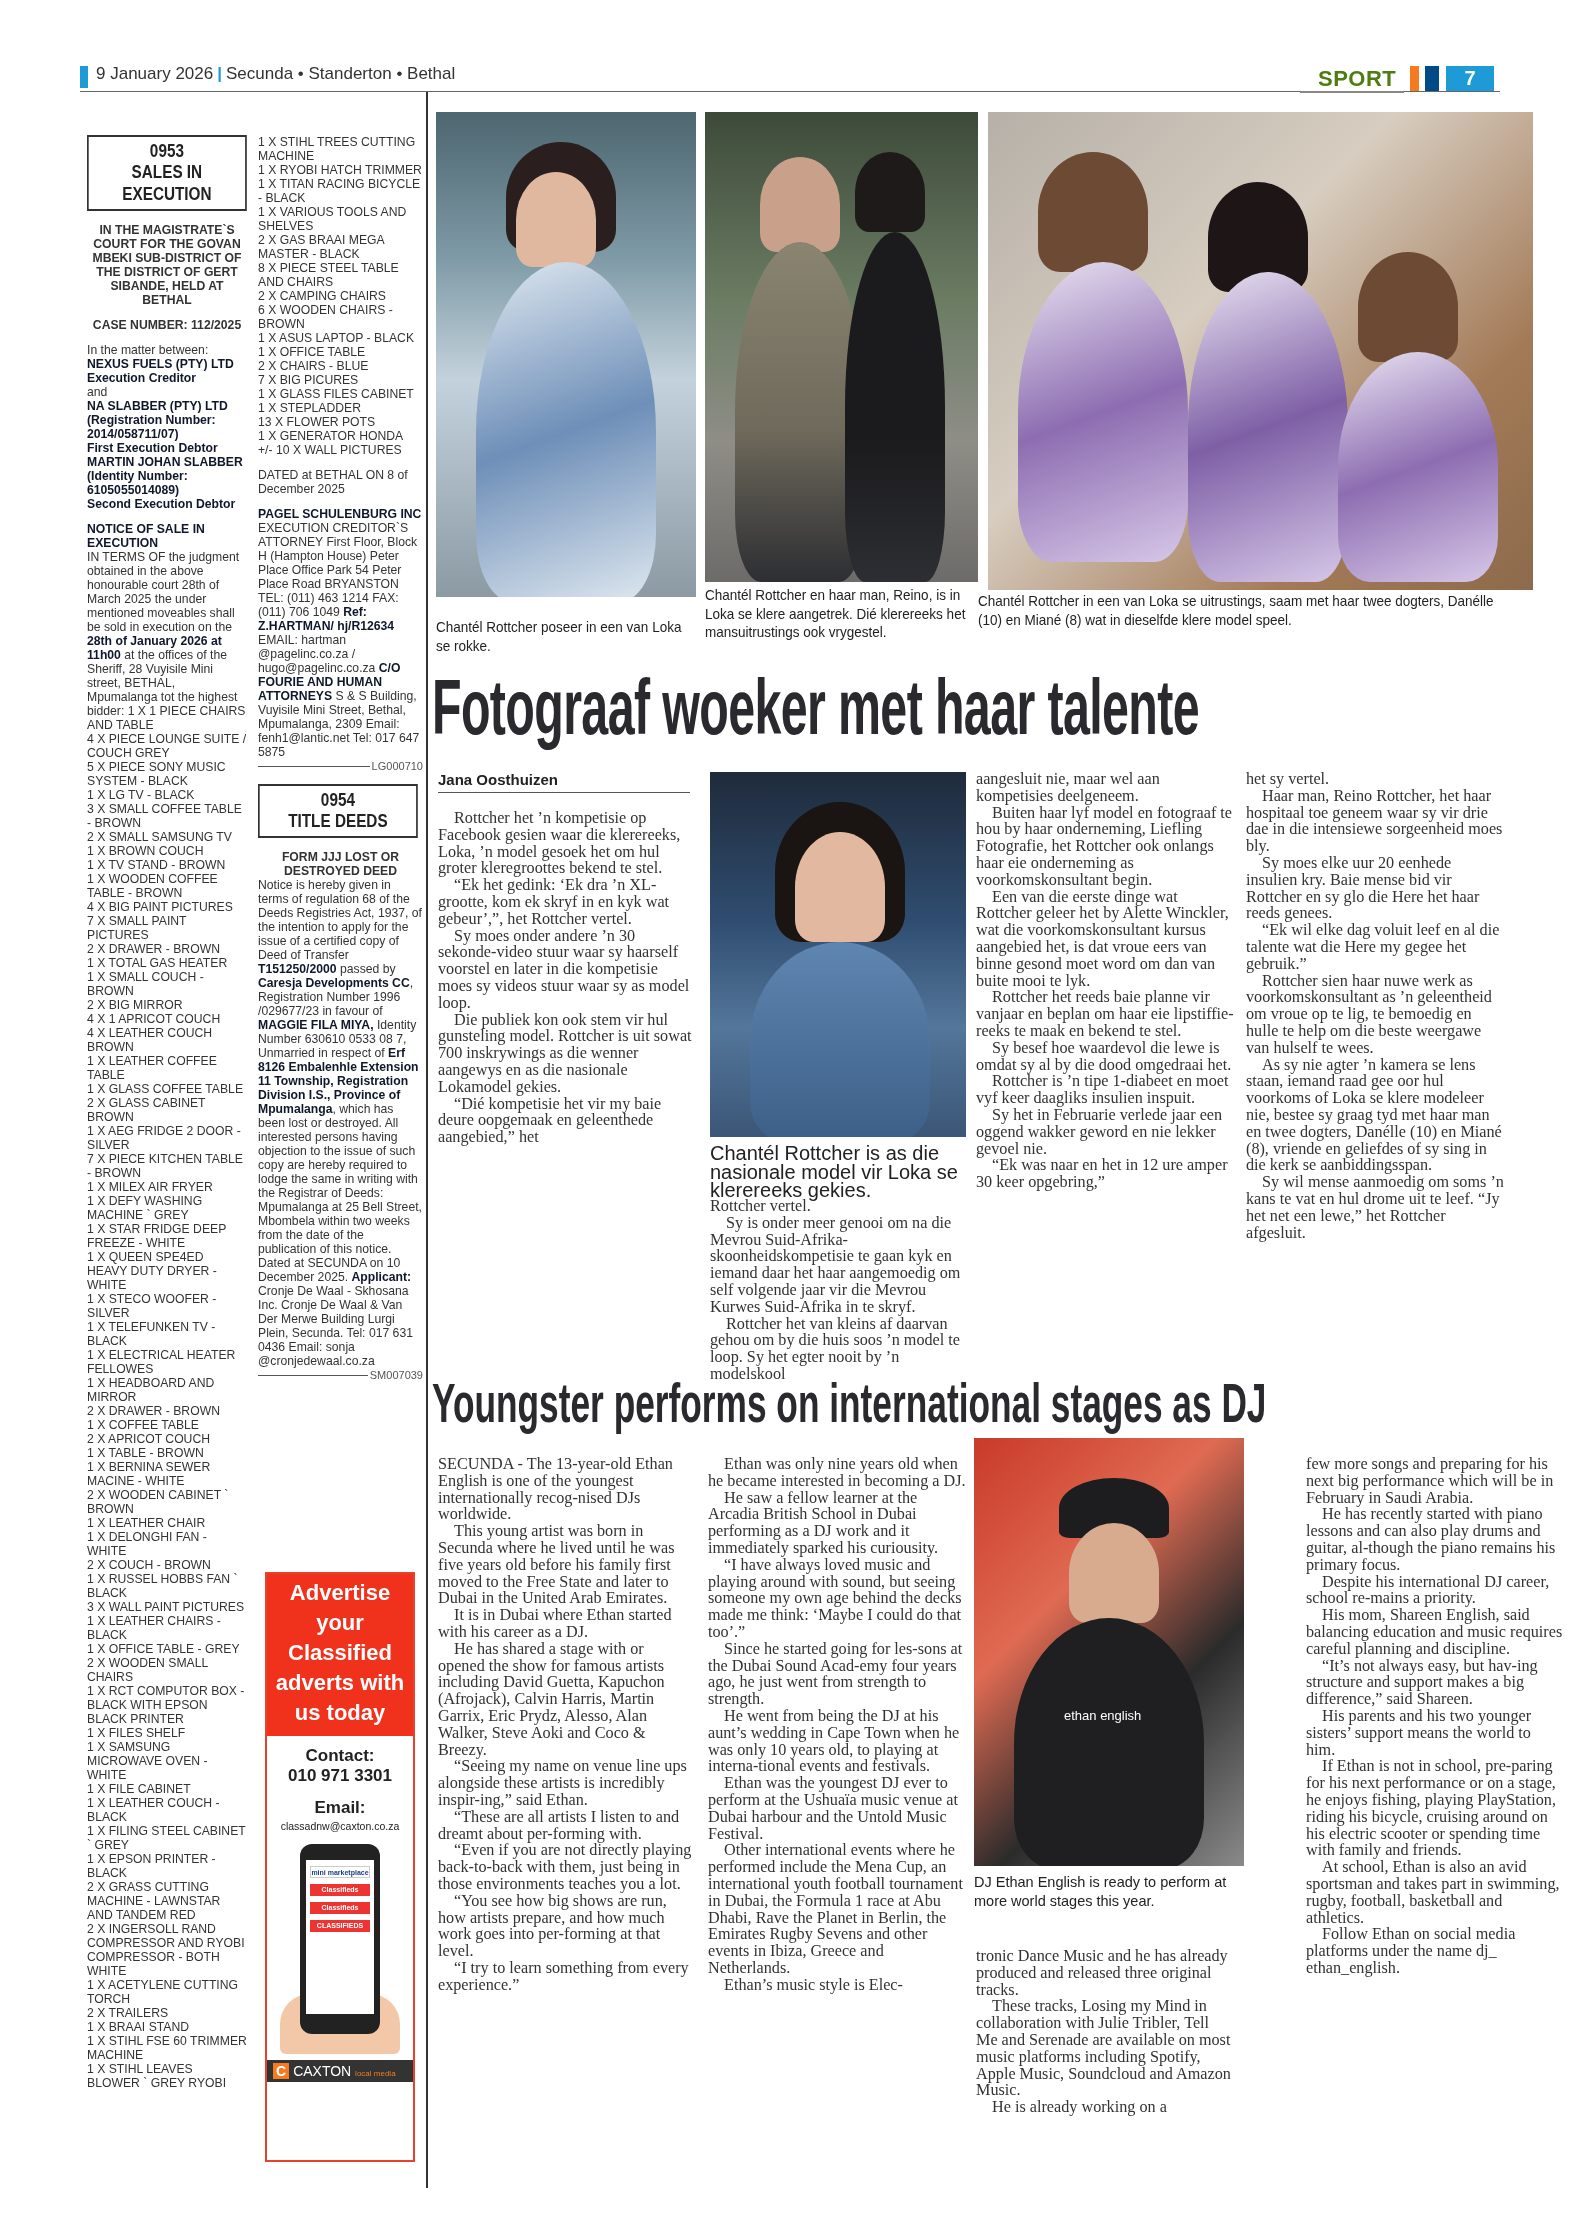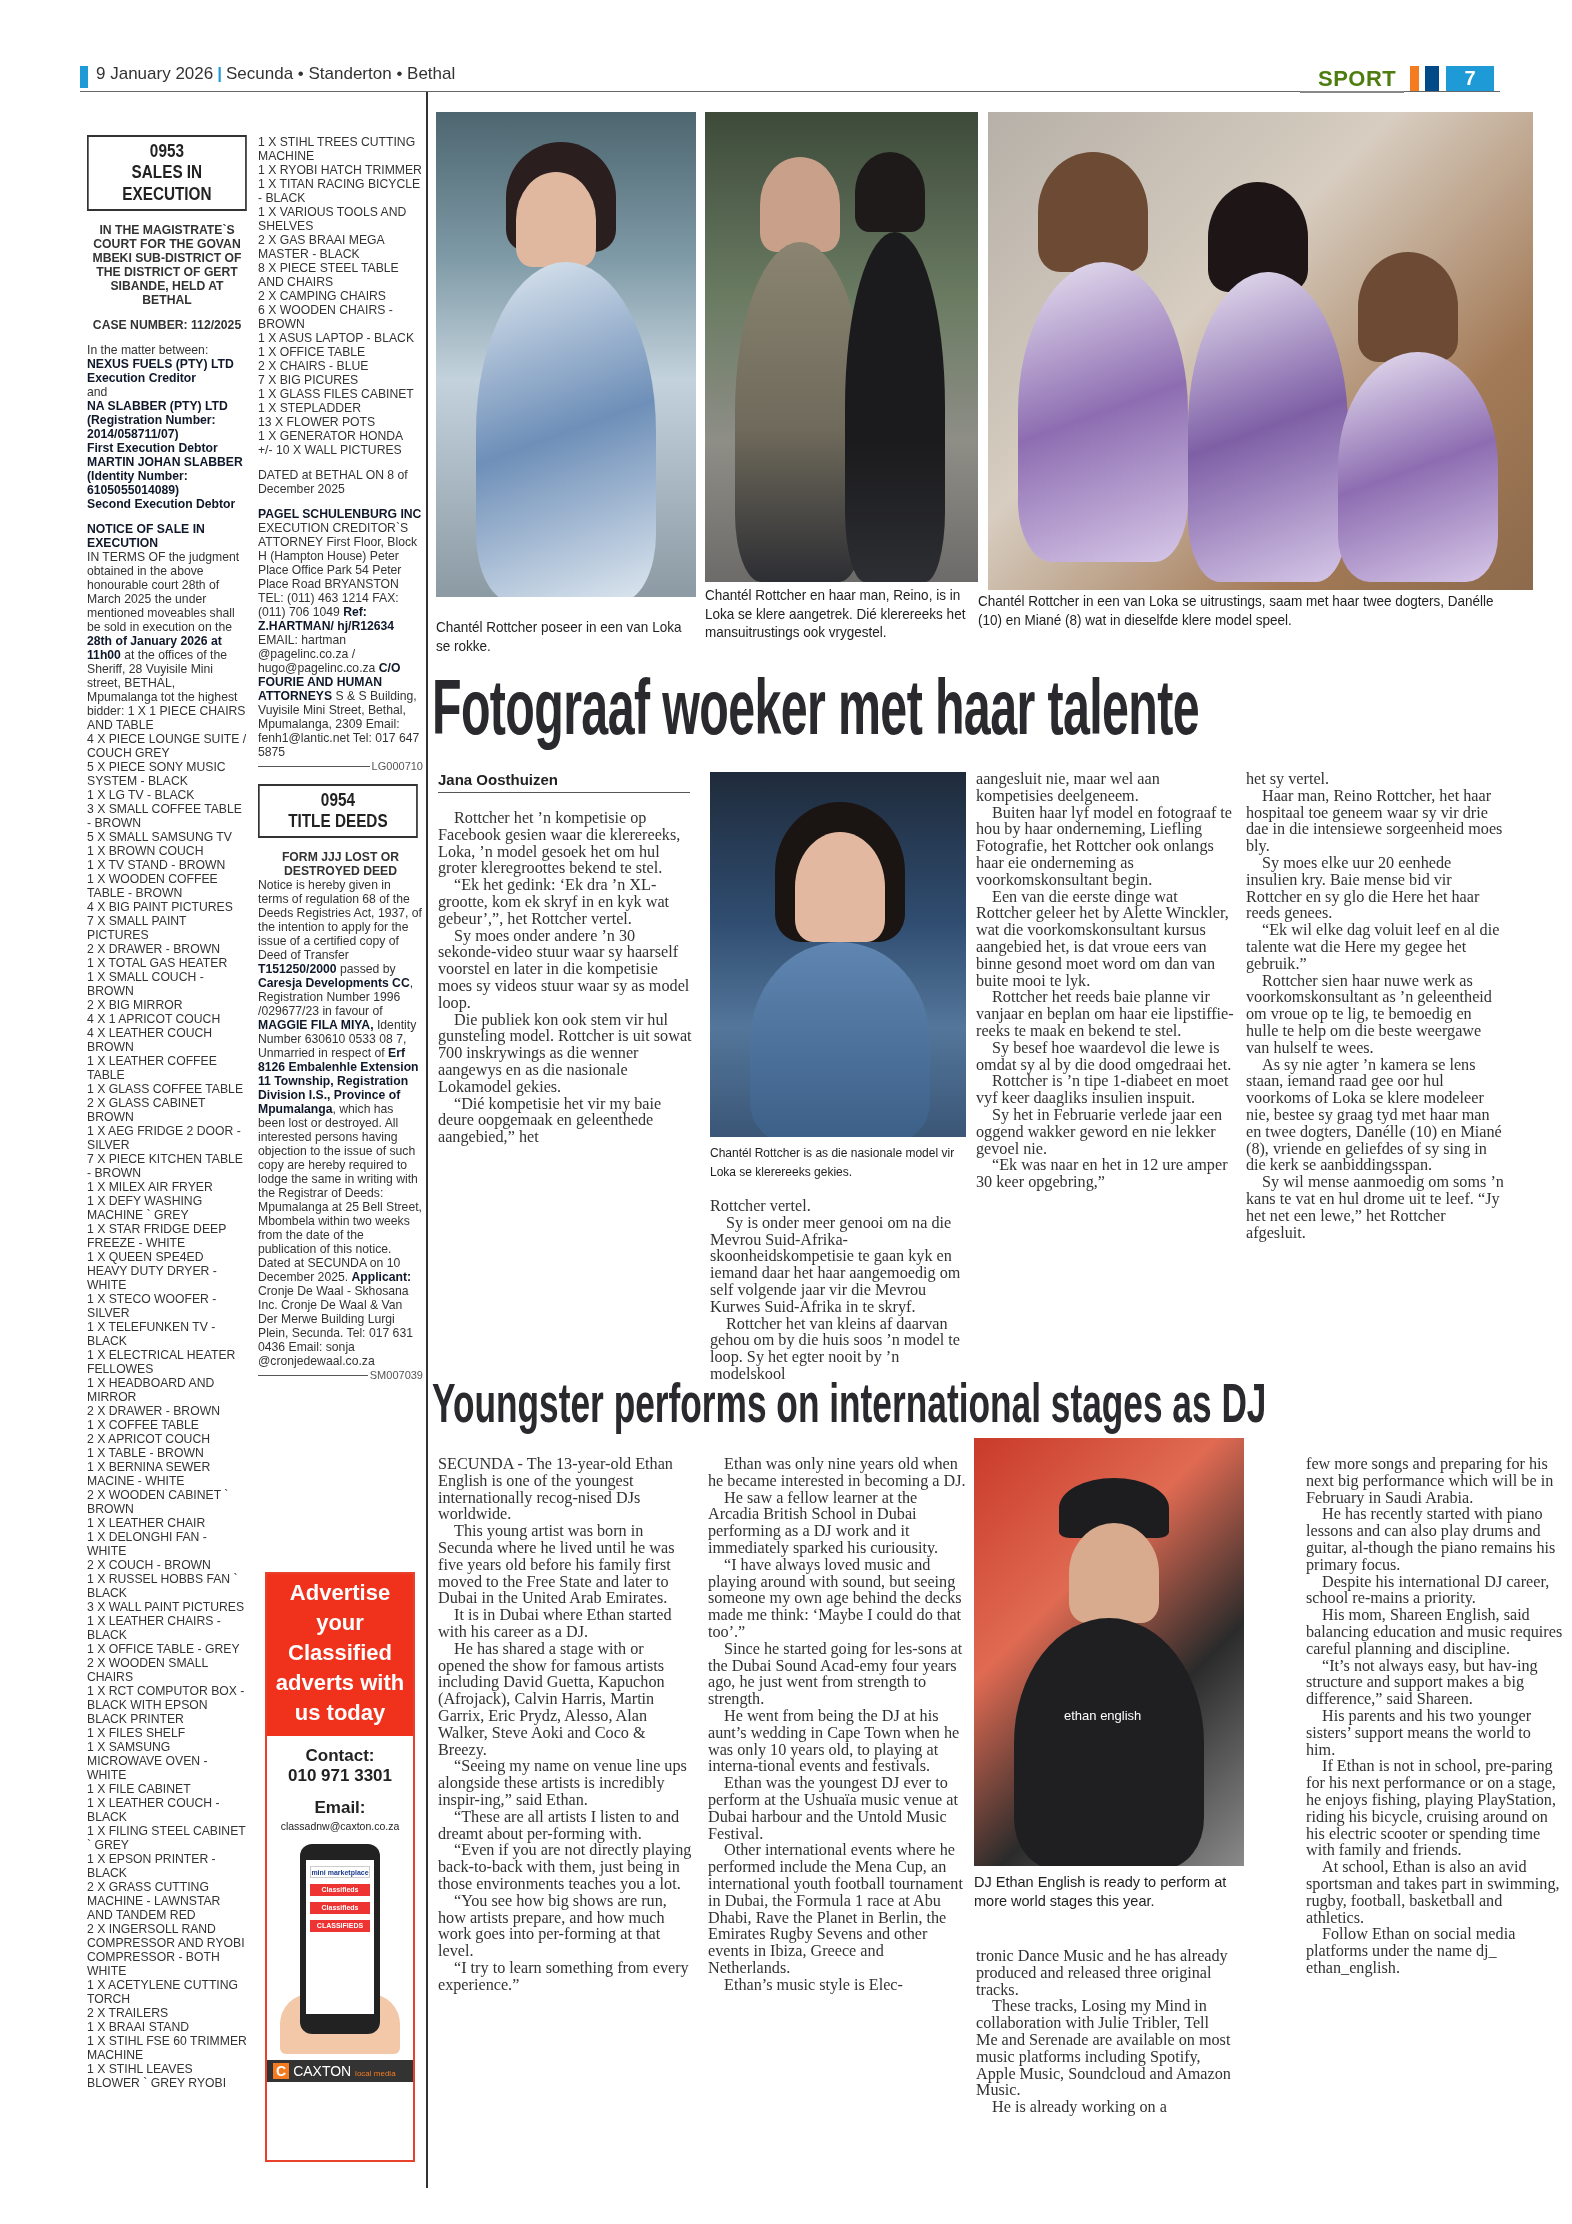--- a/index.html
+++ b/index.html
@@ -47,21 +47,21 @@
 .ph2{left:705px;top:112px;width:273px;height:470px;background:linear-gradient(180deg,#3d4a3a 0%,#6b7c63 40%,#8e8e87 70%,#6d6b69 100%)}
 .ph3{left:988px;top:112px;width:545px;height:478px;background:linear-gradient(135deg,#b6b0a8 0%,#d7cdc0 40%,#a37a57 75%,#8c6a4b 100%)}
 .ph4{left:710px;top:772px;width:256px;height:365px;background:linear-gradient(180deg,#1f2b3b 0%,#2f4c6f 40%,#53769a 70%,#3b5677 100%)}
 .ph5{left:974px;top:1438px;width:270px;height:428px;background:linear-gradient(135deg,#c93a2a 0%,#e06a52 35%,#2b2b2b 65%,#8a8a8a 100%)}
 .fig{position:absolute;border-radius:50% 50% 20% 20%}
 
 .cap{font-family:"Liberation Sans",sans-serif;font-size:15px;line-height:18.5px;color:#222;transform:scaleX(0.9);transform-origin:left top}
 .cap1{left:436px;top:618px;width:280px}
 .cap2{left:705px;top:586px;width:290px}
 .cap3{left:978px;top:592px;width:600px}
-.cap4{left:710px;top:1144px;width:256px;transform:none;font-size:12px}
+.cap4{left:710px;top:1144px;width:256px;transform:none;font-size:20px}
 .cap5{left:974px;top:1873px;width:270px;transform:none;font-size:14.5px}
 
 .h1{left:432px;top:664px;font-family:"Liberation Sans",sans-serif;font-weight:bold;font-size:78px;line-height:86px;color:#2a2a2e;white-space:nowrap;transform:scaleX(0.62);transform-origin:left top;letter-spacing:-1px}
 .h2{left:432px;top:1372px;font-family:"Liberation Sans",sans-serif;font-size:56px;line-height:62px;color:#2a2a2e;white-space:nowrap;transform:scaleX(0.63);transform-origin:left top}
 .byline{left:438px;top:771px;width:252px;font-family:"Liberation Sans",sans-serif;font-weight:bold;font-size:15px;color:#222;border-bottom:1px solid #555;padding-bottom:4px;transform-origin:left}
 
 .body{font-family:"Liberation Serif",serif;font-size:16.2px;line-height:16.8px;color:#333}
 .body p{text-indent:16px}
 .body p.noi{text-indent:0}
 .c1{left:438px;top:810px;width:254px}
@@ -106,21 +106,21 @@
   <div><b>MARTIN JOHAN SLABBER (Identity Number: 6105055014089)</b></div>
   <div><b>Second Execution Debtor</b></div>
   <div class="gap"></div>
   <div><b>NOTICE OF SALE IN EXECUTION</b></div>
   <div><span>IN TERMS OF the judgment obtained in the above honourable court 28th of March 2025 the under mentioned moveables shall be sold in execution on the</span> <b>28th of January 2026 at 11h00</b> <span>at the offices of the Sheriff, 28 Vuyisile Mini street, BETHAL, Mpumalanga tot the highest bidder: 1 X 1 PIECE CHAIRS AND TABLE</span></div>
   <div id="items1">
       <div>4 X PIECE LOUNGE SUITE / COUCH GREY</div>
       <div>5 X PIECE SONY MUSIC SYSTEM - BLACK</div>
       <div>1 X LG TV - BLACK</div>
       <div>3 X SMALL COFFEE TABLE - BROWN</div>
-      <div>5 X SMALL SAMSUNG TV</div>
+      <div>2 X SMALL SAMSUNG TV</div>
       <div>1 X BROWN COUCH</div>
       <div>1 X TV STAND - BROWN</div>
       <div>1 X WOODEN COFFEE TABLE - BROWN</div>
       <div>4 X BIG PAINT PICTURES</div>
       <div>7 X SMALL PAINT PICTURES</div>
       <div>2 X DRAWER - BROWN</div>
       <div>1 X TOTAL GAS HEATER</div>
       <div>1 X SMALL COUCH - BROWN</div>
       <div>2 X BIG MIRROR</div>
       <div>4 X 1 APRICOT COUCH</div>

